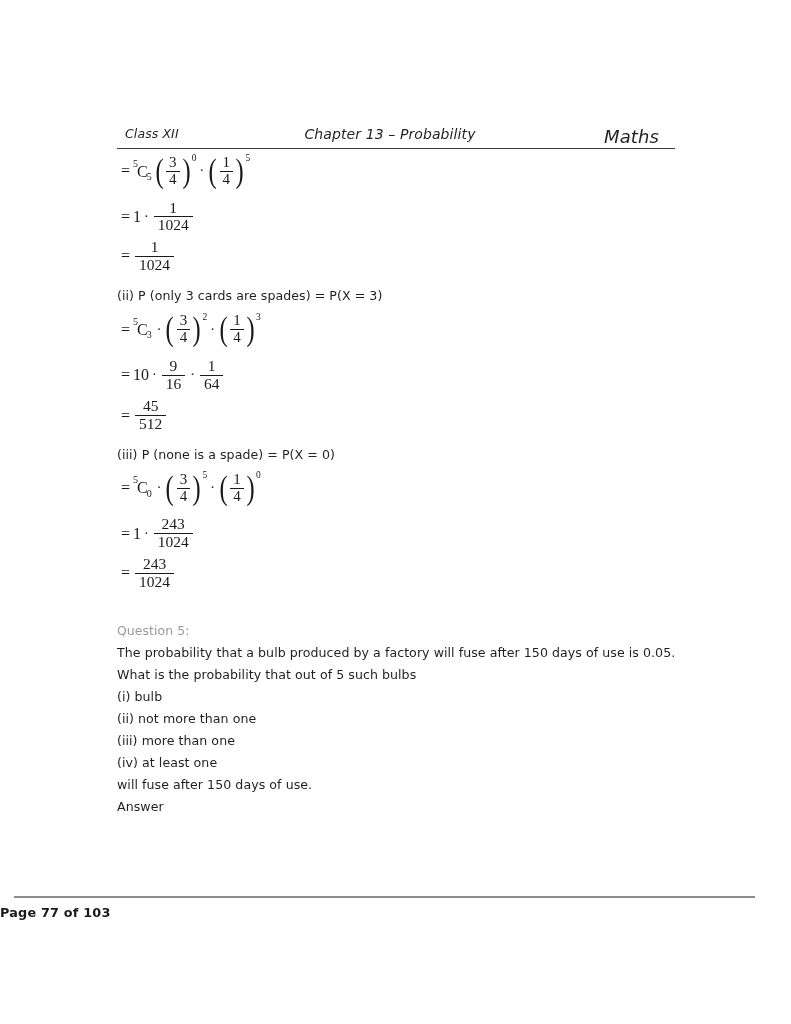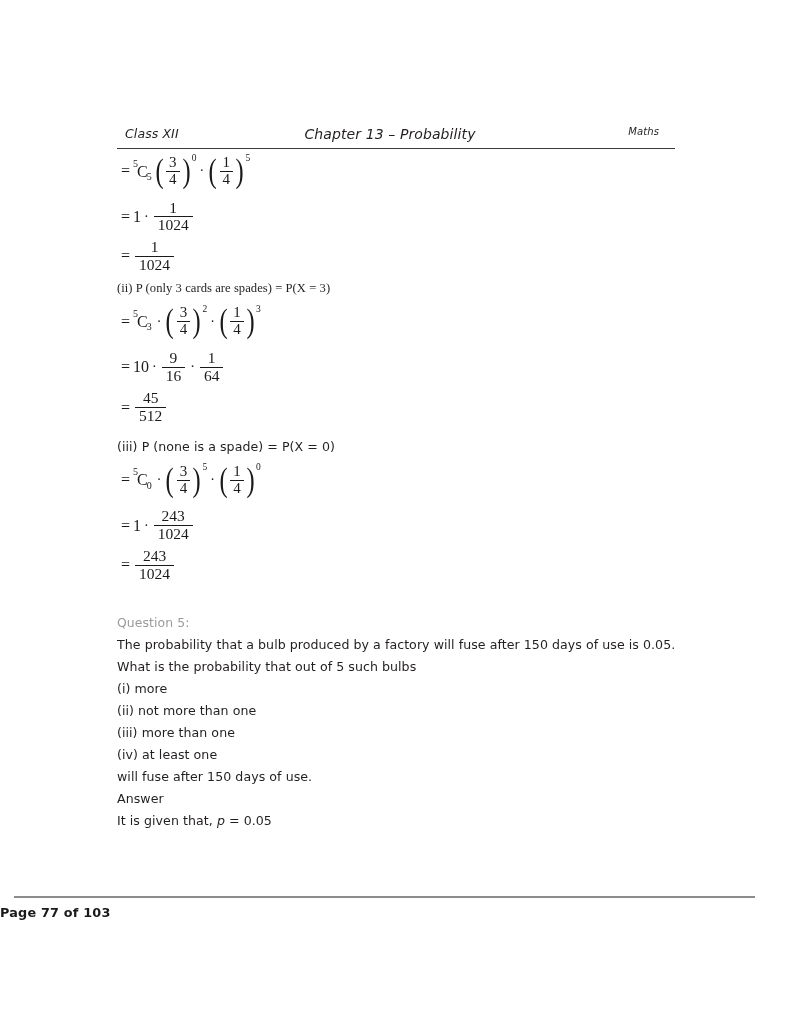--- a/index.html
+++ b/index.html
@@ -47,21 +47,21 @@
   }
   .hdr-center {
     position: absolute;
     left: 0; right: 12px;
     text-align: center;
     font-size: 14px;
     letter-spacing: 0.1px;
   }
   .hdr-right {
     margin-left: auto;
-    font-size: 10px;
+    font-size: 18px;
     letter-spacing: 0.1px;
     margin-right: 16px;
   }
 
   
   .content {
     position: absolute;
     left: 117px;
     top: 155px;
     width: 570px;
@@ -237,21 +237,21 @@
     </div>
 
     <div class="math math-eqline math-block" style="margin-top:5px;">
       <span class="m-eq">=</span>
       <span class="inlinefrac">
         <span class="num">1</span>
         <span class="den">1024</span>
       </span>
     </div>
 
-    <div class="textline" style="margin-top:4px;font-family:Liberation Serif, serif;">(ii) P (only 3 cards are spades) = P(X = 3)</div>
+    <div class="textline" style="margin-top:12px;">(ii) P (only 3 cards are spades) = P(X = 3)</div>
 
     <div class="math math-eqline math-block" style="margin-top:6px;">
       <span class="m-eq">=</span>
       <span class="ncr">
         <span class="pre">5</span><span class="base">C</span><span class="sub">3</span>
       </span>
       <span class="m-dot">·</span>
       <span class="pgroup">
         <span class="paren">(</span>
         <span class="frac">
@@ -341,26 +341,25 @@
         <span class="num">243</span>
         <span class="den">1024</span>
       </span>
     </div>
 
     <div class="spacer-lg"></div>
 
     <div class="q-heading">Question 5:</div>
     <div class="textline">The probability that a bulb produced by a factory will fuse after 150 days of use is 0.05.</div>
     <div class="textline">What is the probability that out of 5 such bulbs</div>
-    <div class="textline">(i) more</div>
+    <div class="textline">(i) bulb</div>
     <div class="textline">(ii) not more than one</div>
     <div class="textline">(iii) more than one</div>
     <div class="textline">(iv) at least one</div>
     <div class="textline">will fuse after 150 days of use.</div>
     <div class="textline">Answer</div>
-    <div class="textline"><span>It is given that, </span><span class="ital">p</span><span> = 0.05</span></div>
 
   </div>
 
   <div class="footer-rule"></div>
   <div class="footer-text">Page 77 of 103</div>
 
 </div>
 
 </body></html>

